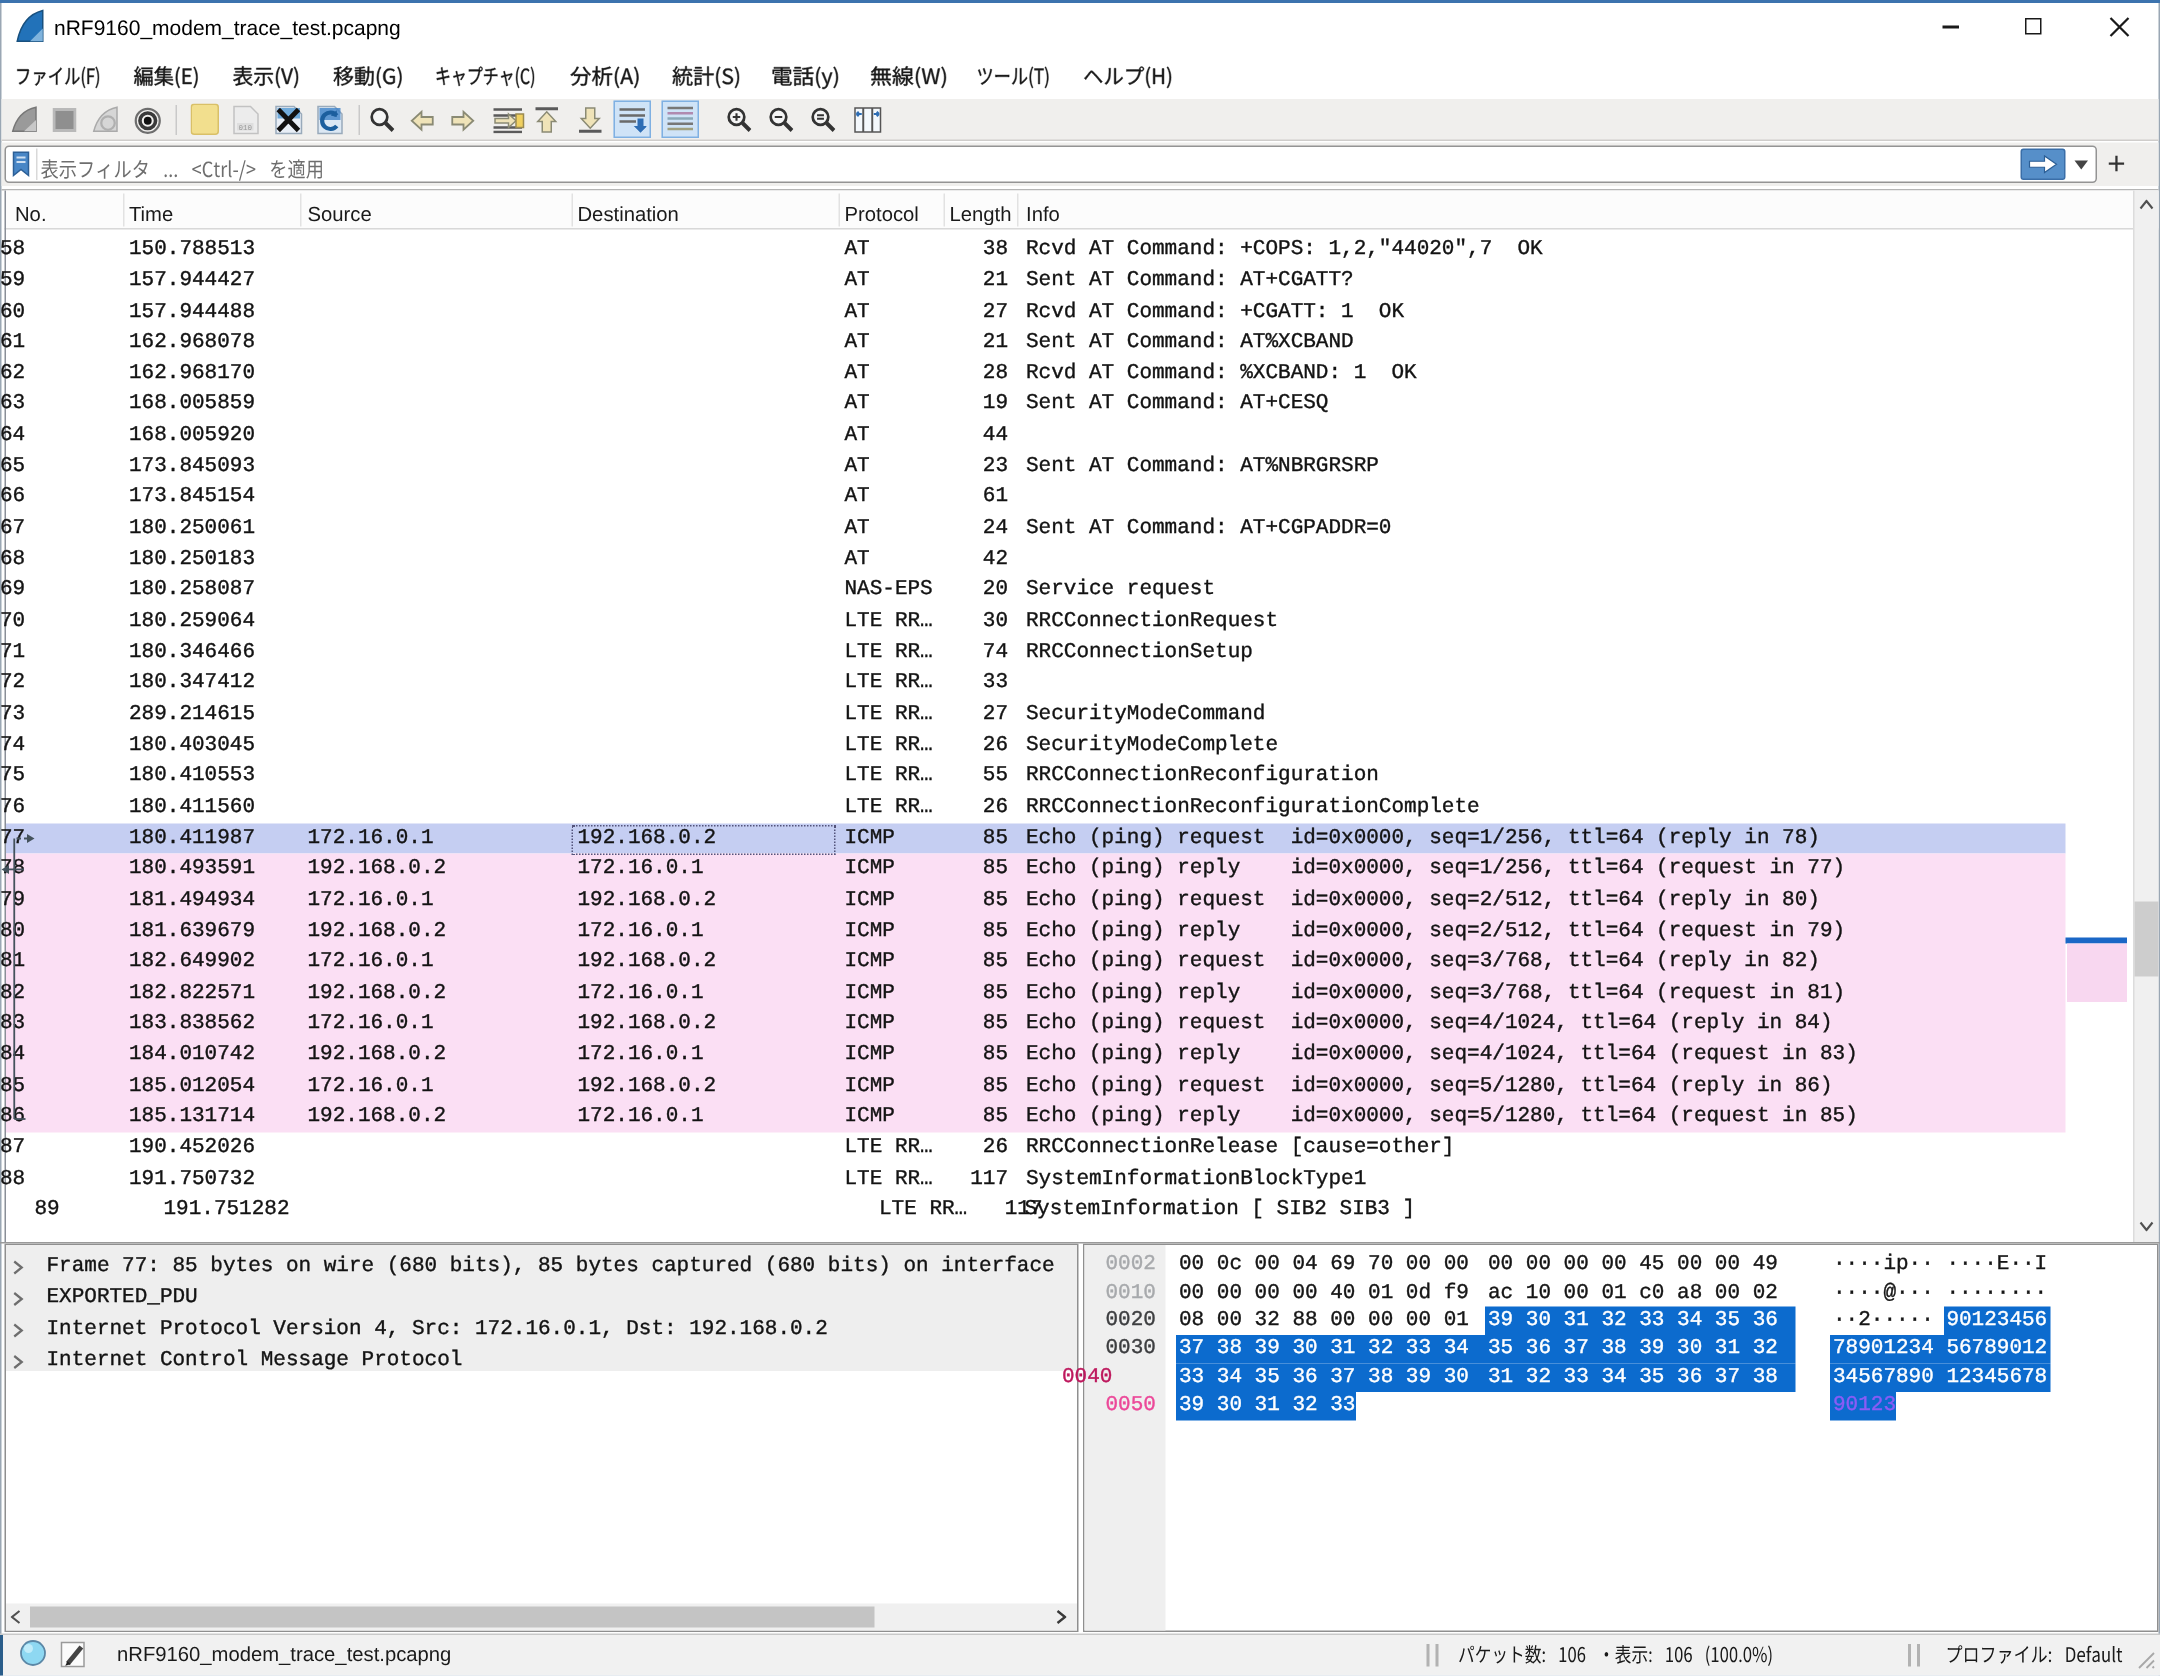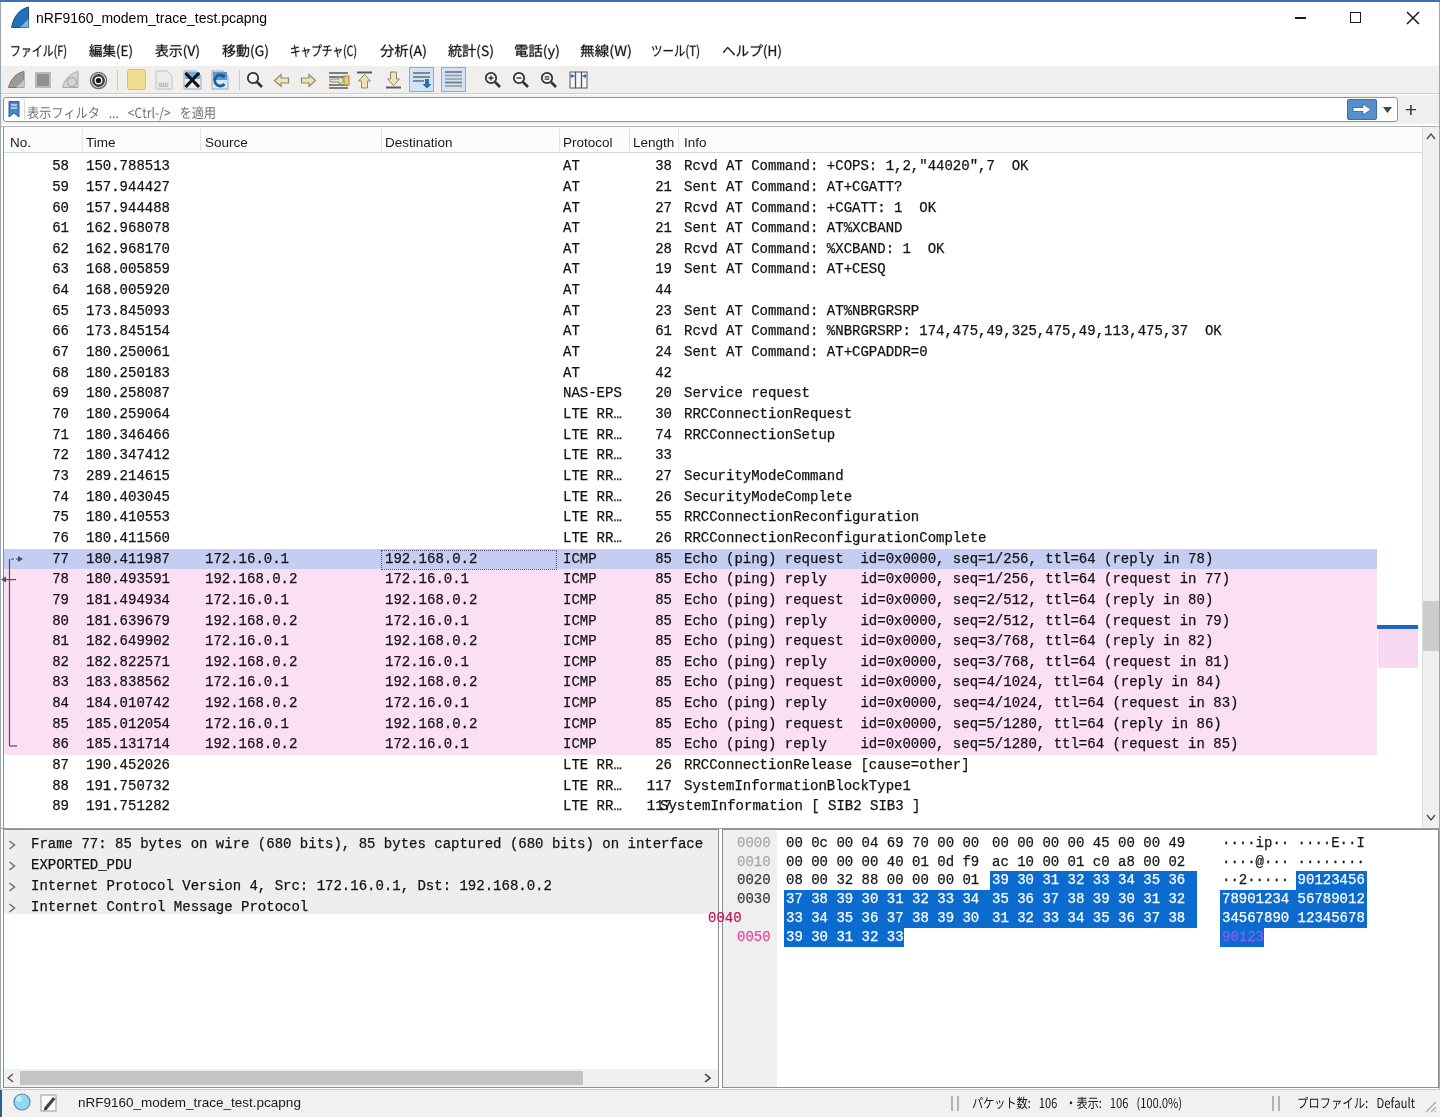--- a/index.html
+++ b/index.html
@@ -1,20 +1,20 @@
 <!DOCTYPE html>
 <html><head><meta charset="utf-8"><style>
 * {margin:0;padding:0;box-sizing:border-box}
 html,body {width:1440px;height:1117px;overflow:hidden;background:#fff;
  font-family:"Liberation Sans",sans-serif}
 .a {position:absolute}
 .prow {position:absolute;left:0;width:1377px;height:20.65px;font-family:"Liberation Mono",monospace;
  font-size:14px;line-height:20.65px;color:#131313;white-space:pre;-webkit-text-stroke:0.25px #131313}
 .prow .c {position:absolute;top:0}
-.prow .no {left:0;width:69px;text-align:right}
+.prow .no {left:0;width:69px;}
 .prow .lnn {left:600px;width:72px;text-align:right}
 .hrow {position:absolute;left:0;width:1440px;height:18.7px;font-family:"Liberation Mono",monospace;
  font-size:14px;line-height:18.7px;white-space:pre;-webkit-text-stroke:0.25px}
 .hrow .c {position:absolute;top:0}
 .drow {position:absolute;left:4px;width:714px;height:21px;font-family:"Liberation Mono",monospace;
  font-size:14px;line-height:21px;color:#131313;white-space:pre;overflow:hidden;-webkit-text-stroke:0.25px #131313}
 .tbox {top:67px;width:25px;height:25px;background:#cfe3f7;border:1px solid #7fb0e2}
 .hsep {position:absolute;width:1px;background:#e2e2e2}
 </style></head>
 <body>
@@ -204,21 +204,21 @@
 <div class="a" style="left:4px;top:569.2px;width:1373px;height:185.85px;background:#fbdff4"></div>
 
 <div class="prow" style="top:156.20px;"><span class="c no">58</span><span class="c" style="left:86px">150.788513</span><span class="c" style="left:205px"></span><span class="c" style="left:385px"></span><span class="c" style="left:563px">AT</span><span class="c lnn">38</span><span class="c" style="left:684px">Rcvd AT Command: +COPS: 1,2,"44020",7  OK</span></div>
 <div class="prow" style="top:176.85px;"><span class="c no">59</span><span class="c" style="left:86px">157.944427</span><span class="c" style="left:205px"></span><span class="c" style="left:385px"></span><span class="c" style="left:563px">AT</span><span class="c lnn">21</span><span class="c" style="left:684px">Sent AT Command: AT+CGATT?</span></div>
 <div class="prow" style="top:197.50px;"><span class="c no">60</span><span class="c" style="left:86px">157.944488</span><span class="c" style="left:205px"></span><span class="c" style="left:385px"></span><span class="c" style="left:563px">AT</span><span class="c lnn">27</span><span class="c" style="left:684px">Rcvd AT Command: +CGATT: 1  OK</span></div>
 <div class="prow" style="top:218.15px;"><span class="c no">61</span><span class="c" style="left:86px">162.968078</span><span class="c" style="left:205px"></span><span class="c" style="left:385px"></span><span class="c" style="left:563px">AT</span><span class="c lnn">21</span><span class="c" style="left:684px">Sent AT Command: AT%XCBAND</span></div>
 <div class="prow" style="top:238.80px;"><span class="c no">62</span><span class="c" style="left:86px">162.968170</span><span class="c" style="left:205px"></span><span class="c" style="left:385px"></span><span class="c" style="left:563px">AT</span><span class="c lnn">28</span><span class="c" style="left:684px">Rcvd AT Command: %XCBAND: 1  OK</span></div>
 <div class="prow" style="top:259.45px;"><span class="c no">63</span><span class="c" style="left:86px">168.005859</span><span class="c" style="left:205px"></span><span class="c" style="left:385px"></span><span class="c" style="left:563px">AT</span><span class="c lnn">19</span><span class="c" style="left:684px">Sent AT Command: AT+CESQ</span></div>
 <div class="prow" style="top:280.10px;"><span class="c no">64</span><span class="c" style="left:86px">168.005920</span><span class="c" style="left:205px"></span><span class="c" style="left:385px"></span><span class="c" style="left:563px">AT</span><span class="c lnn">44</span></div>
 <div class="prow" style="top:300.75px;"><span class="c no">65</span><span class="c" style="left:86px">173.845093</span><span class="c" style="left:205px"></span><span class="c" style="left:385px"></span><span class="c" style="left:563px">AT</span><span class="c lnn">23</span><span class="c" style="left:684px">Sent AT Command: AT%NBRGRSRP</span></div>
-<div class="prow" style="top:321.40px;"><span class="c no">66</span><span class="c" style="left:86px">173.845154</span><span class="c" style="left:205px"></span><span class="c" style="left:385px"></span><span class="c" style="left:563px">AT</span><span class="c lnn">61</span><span class="c" style="left:684px">Rcvd AT Command: %NBRGRSRP: 174,475,49,325,475,49,113,475,37  OK</span></div>
+<div class="prow" style="top:321.40px;"><span class="c no">66</span><span class="c" style="left:86px">173.845154</span><span class="c" style="left:205px"></span><span class="c" style="left:385px"></span><span class="c" style="left:563px">AT</span><span class="c lnn">61</span></div>
 <div class="prow" style="top:342.05px;"><span class="c no">67</span><span class="c" style="left:86px">180.250061</span><span class="c" style="left:205px"></span><span class="c" style="left:385px"></span><span class="c" style="left:563px">AT</span><span class="c lnn">24</span><span class="c" style="left:684px">Sent AT Command: AT+CGPADDR=0</span></div>
 <div class="prow" style="top:362.70px;"><span class="c no">68</span><span class="c" style="left:86px">180.250183</span><span class="c" style="left:205px"></span><span class="c" style="left:385px"></span><span class="c" style="left:563px">AT</span><span class="c lnn">42</span></div>
 <div class="prow" style="top:383.35px;"><span class="c no">69</span><span class="c" style="left:86px">180.258087</span><span class="c" style="left:205px"></span><span class="c" style="left:385px"></span><span class="c" style="left:563px">NAS-EPS</span><span class="c lnn">20</span><span class="c" style="left:684px">Service request</span></div>
 <div class="prow" style="top:404.00px;"><span class="c no">70</span><span class="c" style="left:86px">180.259064</span><span class="c" style="left:205px"></span><span class="c" style="left:385px"></span><span class="c" style="left:563px">LTE RR…</span><span class="c lnn">30</span><span class="c" style="left:684px">RRCConnectionRequest</span></div>
 <div class="prow" style="top:424.65px;"><span class="c no">71</span><span class="c" style="left:86px">180.346466</span><span class="c" style="left:205px"></span><span class="c" style="left:385px"></span><span class="c" style="left:563px">LTE RR…</span><span class="c lnn">74</span><span class="c" style="left:684px">RRCConnectionSetup</span></div>
 <div class="prow" style="top:445.30px;"><span class="c no">72</span><span class="c" style="left:86px">180.347412</span><span class="c" style="left:205px"></span><span class="c" style="left:385px"></span><span class="c" style="left:563px">LTE RR…</span><span class="c lnn">33</span></div>
 <div class="prow" style="top:465.95px;"><span class="c no">73</span><span class="c" style="left:86px">289.214615</span><span class="c" style="left:205px"></span><span class="c" style="left:385px"></span><span class="c" style="left:563px">LTE RR…</span><span class="c lnn">27</span><span class="c" style="left:684px">SecurityModeCommand</span></div>
 <div class="prow" style="top:486.60px;"><span class="c no">74</span><span class="c" style="left:86px">180.403045</span><span class="c" style="left:205px"></span><span class="c" style="left:385px"></span><span class="c" style="left:563px">LTE RR…</span><span class="c lnn">26</span><span class="c" style="left:684px">SecurityModeComplete</span></div>
 <div class="prow" style="top:507.25px;"><span class="c no">75</span><span class="c" style="left:86px">180.410553</span><span class="c" style="left:205px"></span><span class="c" style="left:385px"></span><span class="c" style="left:563px">LTE RR…</span><span class="c lnn">55</span><span class="c" style="left:684px">RRCConnectionReconfiguration</span></div>
 <div class="prow" style="top:527.90px;"><span class="c no">76</span><span class="c" style="left:86px">180.411560</span><span class="c" style="left:205px"></span><span class="c" style="left:385px"></span><span class="c" style="left:563px">LTE RR…</span><span class="c lnn">26</span><span class="c" style="left:684px">RRCConnectionReconfigurationComplete</span></div>
@@ -227,21 +227,21 @@
 <div class="prow" style="top:589.85px;"><span class="c no">79</span><span class="c" style="left:86px">181.494934</span><span class="c" style="left:205px">172.16.0.1</span><span class="c" style="left:385px">192.168.0.2</span><span class="c" style="left:563px">ICMP</span><span class="c lnn">85</span><span class="c" style="left:684px">Echo (ping) request  id=0x0000, seq=2/512, ttl=64 (reply in 80)</span></div>
 <div class="prow" style="top:610.50px;"><span class="c no">80</span><span class="c" style="left:86px">181.639679</span><span class="c" style="left:205px">192.168.0.2</span><span class="c" style="left:385px">172.16.0.1</span><span class="c" style="left:563px">ICMP</span><span class="c lnn">85</span><span class="c" style="left:684px">Echo (ping) reply    id=0x0000, seq=2/512, ttl=64 (request in 79)</span></div>
 <div class="prow" style="top:631.15px;"><span class="c no">81</span><span class="c" style="left:86px">182.649902</span><span class="c" style="left:205px">172.16.0.1</span><span class="c" style="left:385px">192.168.0.2</span><span class="c" style="left:563px">ICMP</span><span class="c lnn">85</span><span class="c" style="left:684px">Echo (ping) request  id=0x0000, seq=3/768, ttl=64 (reply in 82)</span></div>
 <div class="prow" style="top:651.80px;"><span class="c no">82</span><span class="c" style="left:86px">182.822571</span><span class="c" style="left:205px">192.168.0.2</span><span class="c" style="left:385px">172.16.0.1</span><span class="c" style="left:563px">ICMP</span><span class="c lnn">85</span><span class="c" style="left:684px">Echo (ping) reply    id=0x0000, seq=3/768, ttl=64 (request in 81)</span></div>
 <div class="prow" style="top:672.45px;"><span class="c no">83</span><span class="c" style="left:86px">183.838562</span><span class="c" style="left:205px">172.16.0.1</span><span class="c" style="left:385px">192.168.0.2</span><span class="c" style="left:563px">ICMP</span><span class="c lnn">85</span><span class="c" style="left:684px">Echo (ping) request  id=0x0000, seq=4/1024, ttl=64 (reply in 84)</span></div>
 <div class="prow" style="top:693.10px;"><span class="c no">84</span><span class="c" style="left:86px">184.010742</span><span class="c" style="left:205px">192.168.0.2</span><span class="c" style="left:385px">172.16.0.1</span><span class="c" style="left:563px">ICMP</span><span class="c lnn">85</span><span class="c" style="left:684px">Echo (ping) reply    id=0x0000, seq=4/1024, ttl=64 (request in 83)</span></div>
 <div class="prow" style="top:713.75px;"><span class="c no">85</span><span class="c" style="left:86px">185.012054</span><span class="c" style="left:205px">172.16.0.1</span><span class="c" style="left:385px">192.168.0.2</span><span class="c" style="left:563px">ICMP</span><span class="c lnn">85</span><span class="c" style="left:684px">Echo (ping) request  id=0x0000, seq=5/1280, ttl=64 (reply in 86)</span></div>
 <div class="prow" style="top:734.40px;"><span class="c no">86</span><span class="c" style="left:86px">185.131714</span><span class="c" style="left:205px">192.168.0.2</span><span class="c" style="left:385px">172.16.0.1</span><span class="c" style="left:563px">ICMP</span><span class="c lnn">85</span><span class="c" style="left:684px">Echo (ping) reply    id=0x0000, seq=5/1280, ttl=64 (request in 85)</span></div>
 <div class="prow" style="top:755.05px;"><span class="c no">87</span><span class="c" style="left:86px">190.452026</span><span class="c" style="left:205px"></span><span class="c" style="left:385px"></span><span class="c" style="left:563px">LTE RR…</span><span class="c lnn">26</span><span class="c" style="left:684px">RRCConnectionRelease [cause=other]</span></div>
 <div class="prow" style="top:775.70px;"><span class="c no">88</span><span class="c" style="left:86px">191.750732</span><span class="c" style="left:205px"></span><span class="c" style="left:385px"></span><span class="c" style="left:563px">LTE RR…</span><span class="c lnn">117</span><span class="c" style="left:684px">SystemInformationBlockType1</span></div>
-<div class="prow" style="top:796.35px;"><span class="c no">89</span><span class="c" style="left:86px">191.751282</span><span class="c" style="left:205px"></span><span class="c" style="left:385px"></span><span class="c" style="left:563px">LTE RR…</span><span class="c lnn">117</span><span class="c" style="left:660px">SystemInformation [ SIB2 SIB3 ]</span></div>
+<div class="prow" style="top:796.35px;margin-left:23px;"><span class="c no">89</span><span class="c" style="left:86px">191.751282</span><span class="c" style="left:205px"></span><span class="c" style="left:385px"></span><span class="c" style="left:563px">LTE RR…</span><span class="c lnn">117</span><span class="c" style="left:660px">SystemInformation [ SIB2 SIB3 ]</span></div>
 
 <svg class="a" style="left:0px;top:548px" width="26" height="202" viewBox="0 0 26 202">
  <path d="M9.5,11 V198" stroke="#44525c" stroke-width="1.2" fill="none"></path>
  <path d="M11,11 H18" stroke="#44525c" stroke-width="1.2" stroke-dasharray="3,2"></path>
  <path d="M18,8 L23,11 L18,14 Z" fill="#44525c"></path>
  <path d="M16,31.6 H6" stroke="#44525c" stroke-width="1.2"></path>
  <path d="M6,28.6 L1,31.6 L6,34.6 Z" fill="#44525c"></path>
  <path d="M9.5,198 H17" stroke="#44525c" stroke-width="1.2" fill="none"></path>
 </svg>
 
@@ -292,21 +292,21 @@
 <div class="a" style="left:722px;top:829px;width:717px;height:259px;background:#fff;border:1px solid #8f8f8f"></div>
 <div class="a" style="left:723px;top:830px;width:54px;height:257px;background:#efefef"></div>
 <div class="a" style="left:990.0px;top:871.4px;width:207.0px;height:19.1px;background:#0c6bce"></div>
 <div class="a" style="left:1295.6px;top:871.4px;width:71.0px;height:19.1px;background:#0c6bce"></div>
 <div class="a" style="left:784.0px;top:890.1px;width:413.0px;height:19.1px;background:#0c6bce"></div>
 <div class="a" style="left:1220.0px;top:890.1px;width:146.6px;height:19.1px;background:#0c6bce"></div>
 <div class="a" style="left:784.0px;top:908.8px;width:413.0px;height:19.1px;background:#0c6bce"></div>
 <div class="a" style="left:1220.0px;top:908.8px;width:146.6px;height:19.1px;background:#0c6bce"></div>
 <div class="a" style="left:784.0px;top:927.5px;width:120.0px;height:19.1px;background:#0c6bce"></div>
 <div class="a" style="left:1220.0px;top:927.5px;width:44.2px;height:19.1px;background:#0c6bce"></div>
-<div class="hrow" style="top:834.0px"><span class="c" style="left:737px;color:#a7a9ac">0000</span><span class="c" style="left:786px;color:#161616">00 0c 00 04 69 70 00 00</span><span class="c" style="left:992px;color:#161616">00 00 00 00 45 00 00 49</span><span class="c" style="left:1222px;color:#161616">····ip··</span><span class="c" style="left:1297.6px;color:#161616">····E··I</span></div>
+<div class="hrow" style="top:834.0px"><span class="c" style="left:737px;color:#a7a9ac">0002</span><span class="c" style="left:786px;color:#161616">00 0c 00 04 69 70 00 00</span><span class="c" style="left:992px;color:#161616">00 00 00 00 45 00 00 49</span><span class="c" style="left:1222px;color:#161616">····ip··</span><span class="c" style="left:1297.6px;color:#161616">····E··I</span></div>
 <div class="hrow" style="top:852.7px"><span class="c" style="left:737px;color:#a7a9ac">0010</span><span class="c" style="left:786px;color:#161616">00 00 00 00 40 01 0d f9</span><span class="c" style="left:992px;color:#161616">ac 10 00 01 c0 a8 00 02</span><span class="c" style="left:1222px;color:#161616">····@···</span><span class="c" style="left:1297.6px;color:#161616">········</span></div>
 <div class="hrow" style="top:871.4px"><span class="c" style="left:737px;color:#3d3e40">0020</span><span class="c" style="left:786px;color:#161616">08 00 32 88 00 00 00 01</span><span class="c" style="left:992px;color:#ffffff">39 30 31 32 33 34 35 36</span><span class="c" style="left:1222px;color:#161616">··2·····</span><span class="c" style="left:1297.6px;color:#ffffff">90123456</span></div>
 <div class="hrow" style="top:890.1px"><span class="c" style="left:737px;color:#3d3e40">0030</span><span class="c" style="left:786px;color:#ffffff">37 38 39 30 31 32 33 34</span><span class="c" style="left:992px;color:#ffffff">35 36 37 38 39 30 31 32</span><span class="c" style="left:1222px;color:#ffffff">78901234</span><span class="c" style="left:1297.6px;color:#ffffff">56789012</span></div>
 <div class="hrow" style="top:908.8px"><span class="c" style="left:708px;color:#be185d">0040</span><span class="c" style="left:786px;color:#ffffff">33 34 35 36 37 38 39 30</span><span class="c" style="left:992px;color:#ffffff">31 32 33 34 35 36 37 38</span><span class="c" style="left:1222px;color:#ffffff">34567890</span><span class="c" style="left:1297.6px;color:#ffffff">12345678</span></div>
 <div class="hrow" style="top:927.5px"><span class="c" style="left:737px;color:#ec4899">0050</span><span class="c" style="left:786px;color:#ffffff">39 30 31 32 33</span><span class="c" style="left:992px;color:#161616"></span><span class="c" style="left:1222px;color:#8b5cf6">90123</span><span class="c" style="left:1297.6px;color:#161616"></span></div>
 
 <div class="a" style="left:0;top:1089px;width:1440px;height:1px;background:#c9c9c9"></div>
 <div class="a" style="left:0;top:1090px;width:1440px;height:27px;background:#f1f1f1"></div>
 <div class="a" style="left:0;top:1090px;width:2px;height:27px;background:#2a5d8a"></div>
 <svg class="a" style="left:13px;top:1093px" width="18" height="18" viewBox="0 0 18 18">

